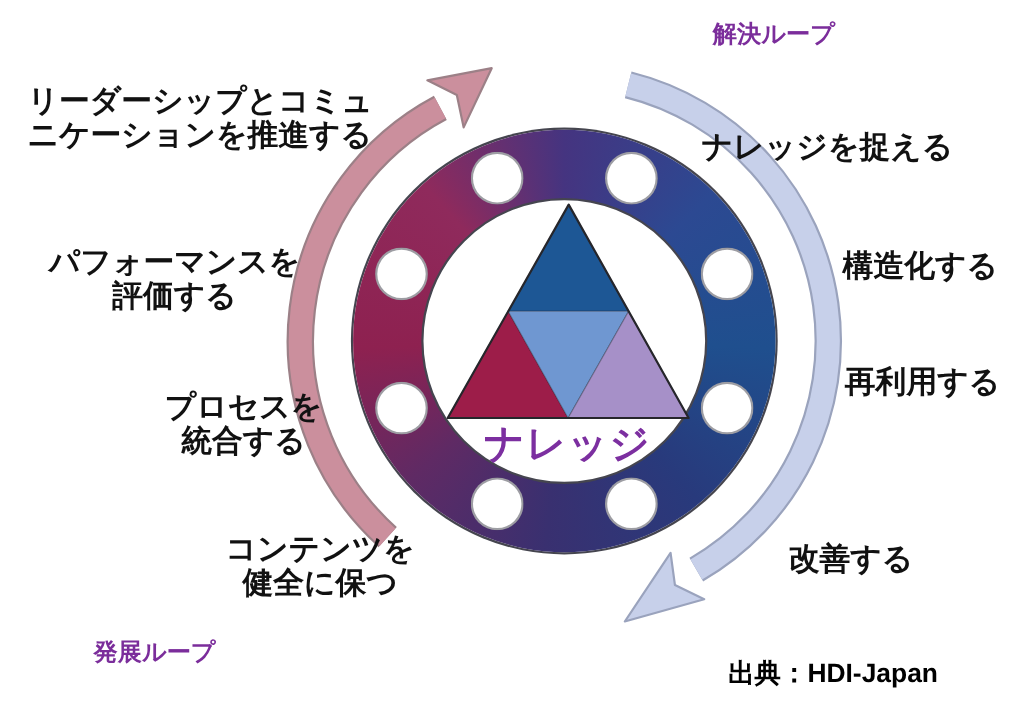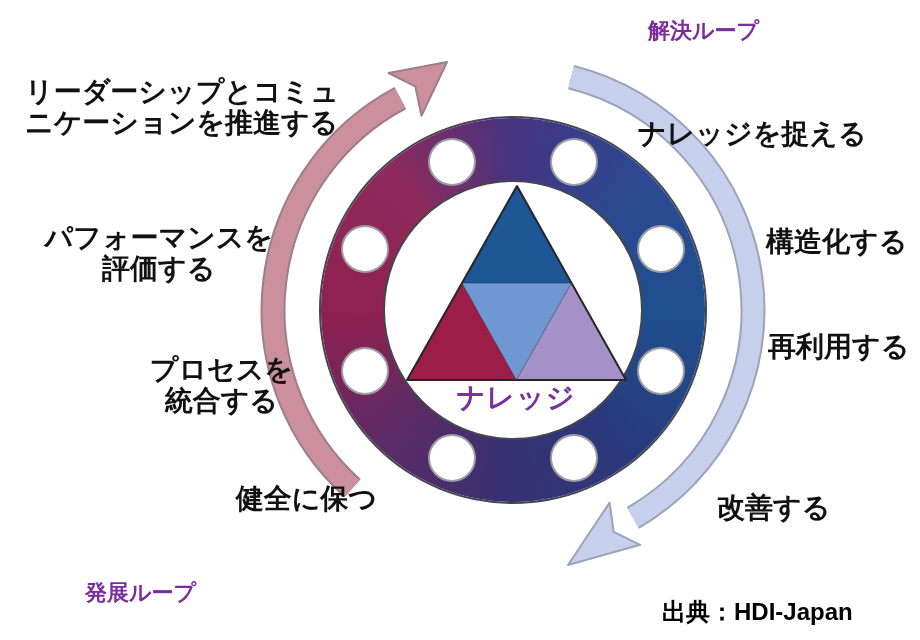--- a/index.html
+++ b/index.html
@@ -36,21 +36,21 @@
     position:absolute;color:var(--label-color);font-weight:700;font-size:28px;line-height:31px;
     white-space:nowrap;
   }
   .lbl span{display:block;}
   .lbl.right{text-align:center;}
   .loop-title{
     position:absolute;color:var(--accent-purple);font-weight:700;font-size:22px;white-space:nowrap;
   }
   .center-label{
     position:absolute;left:436px;top:379px;width:160px;text-align:center;
-    color:var(--knowledge-purple);font-weight:700;font-size:28px;letter-spacing:1px;font-family:Liberation Mono, monospace;
+    color:var(--knowledge-purple);font-weight:700;font-size:36px;letter-spacing:1px;font-family:Liberation Mono, monospace;
   }
   .source{
     position:absolute;left:662px;top:596px;color:#000;font-weight:700;font-size:24px;white-space:nowrap;text-align:right;
   }
 </style>
 </head>
 <body>
 
 <div class="stage">
 
@@ -99,20 +99,21 @@
   </div>
   <div class="lbl right" style="right:647px;top:222px;">
     <span>パフォーマンスを</span>
     <span>評価する</span>
   </div>
   <div class="lbl right" style="right:627px;top:354px;">
     <span>プロセスを</span>
     <span>統合する</span>
   </div>
   <div class="lbl right" style="right:543px;top:483px;">
+    <span>コンテンツを</span>
     <span>健全に保つ</span>
   </div>
 
   <div class="lbl" style="left:638px;top:108px;margin-top:10px;">
     <span>ナレッジを捉える</span>
   </div>
   <div class="lbl" style="left:766px;top:226px;">
     <span>構造化する</span>
   </div>
   <div class="lbl" style="left:753px;top:331px;margin-left:15px;">

